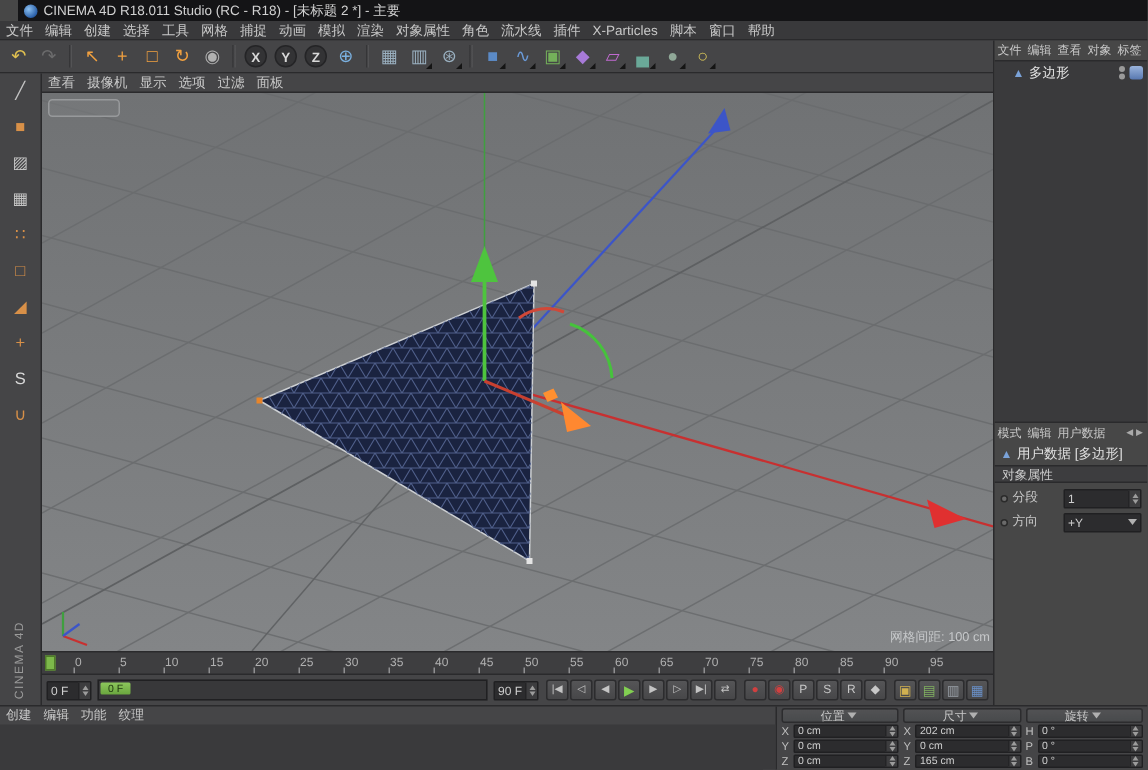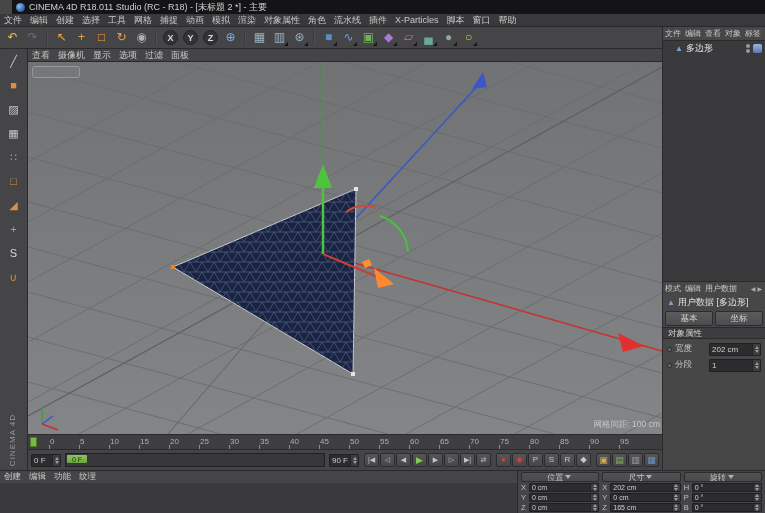--- a/index.html
+++ b/index.html
@@ -352,46 +352,39 @@
     <span id="am-menus" style="display:contents"><span class="mitem">模式</span><span class="mitem">编辑</span><span class="mitem">用户数据</span></span>
     <span class="am-nav">
       <span>◀</span>
       <span>▶</span>
     </span>
   </div>
   <div class="am-title">
     <span class="obj-icon">▲</span>
     <span>用户数据 [多边形]</span>
   </div>
-  <div id="am-tabs">
-      <button class="am-tab">基本</button>
-      <button class="am-tab">坐标</button>
-    </div>
   <div class="am-section">对象属性</div>
   <div id="am-props">
       <div class="prop-row">
     <span class="adot"></span>
-    <span class="plabel">宽度</span>
-        <span class="field">
-          <span class="fval">202 cm</span>
+    <span class="plabel">分段</span>
+        <span class="field">
+          <span class="fval">1</span>
           <span class="spin">
             <i class="up"></i>
             <i class="dn"></i>
           </span>
         </span>
       </div>
       <div class="prop-row">
     <span class="adot"></span>
-    <span class="plabel">分段</span>
-        <span class="field">
-          <span class="fval">1</span>
-          <span class="spin">
-            <i class="up"></i>
-            <i class="dn"></i>
-          </span>
+    <span class="plabel">方向</span>
+        <span class="field">
+          <span class="fval">+Y</span>
+          <span class="caret"></span>
         </span>
       </div>
     </div>
   <div class="am-filler"></div>
 </div>
 
 <div id="bottom-strip">
   <div id="material-manager" style="position:absolute;">
     <div id="mat-menus">
         <span class="mitem">创建</span>

